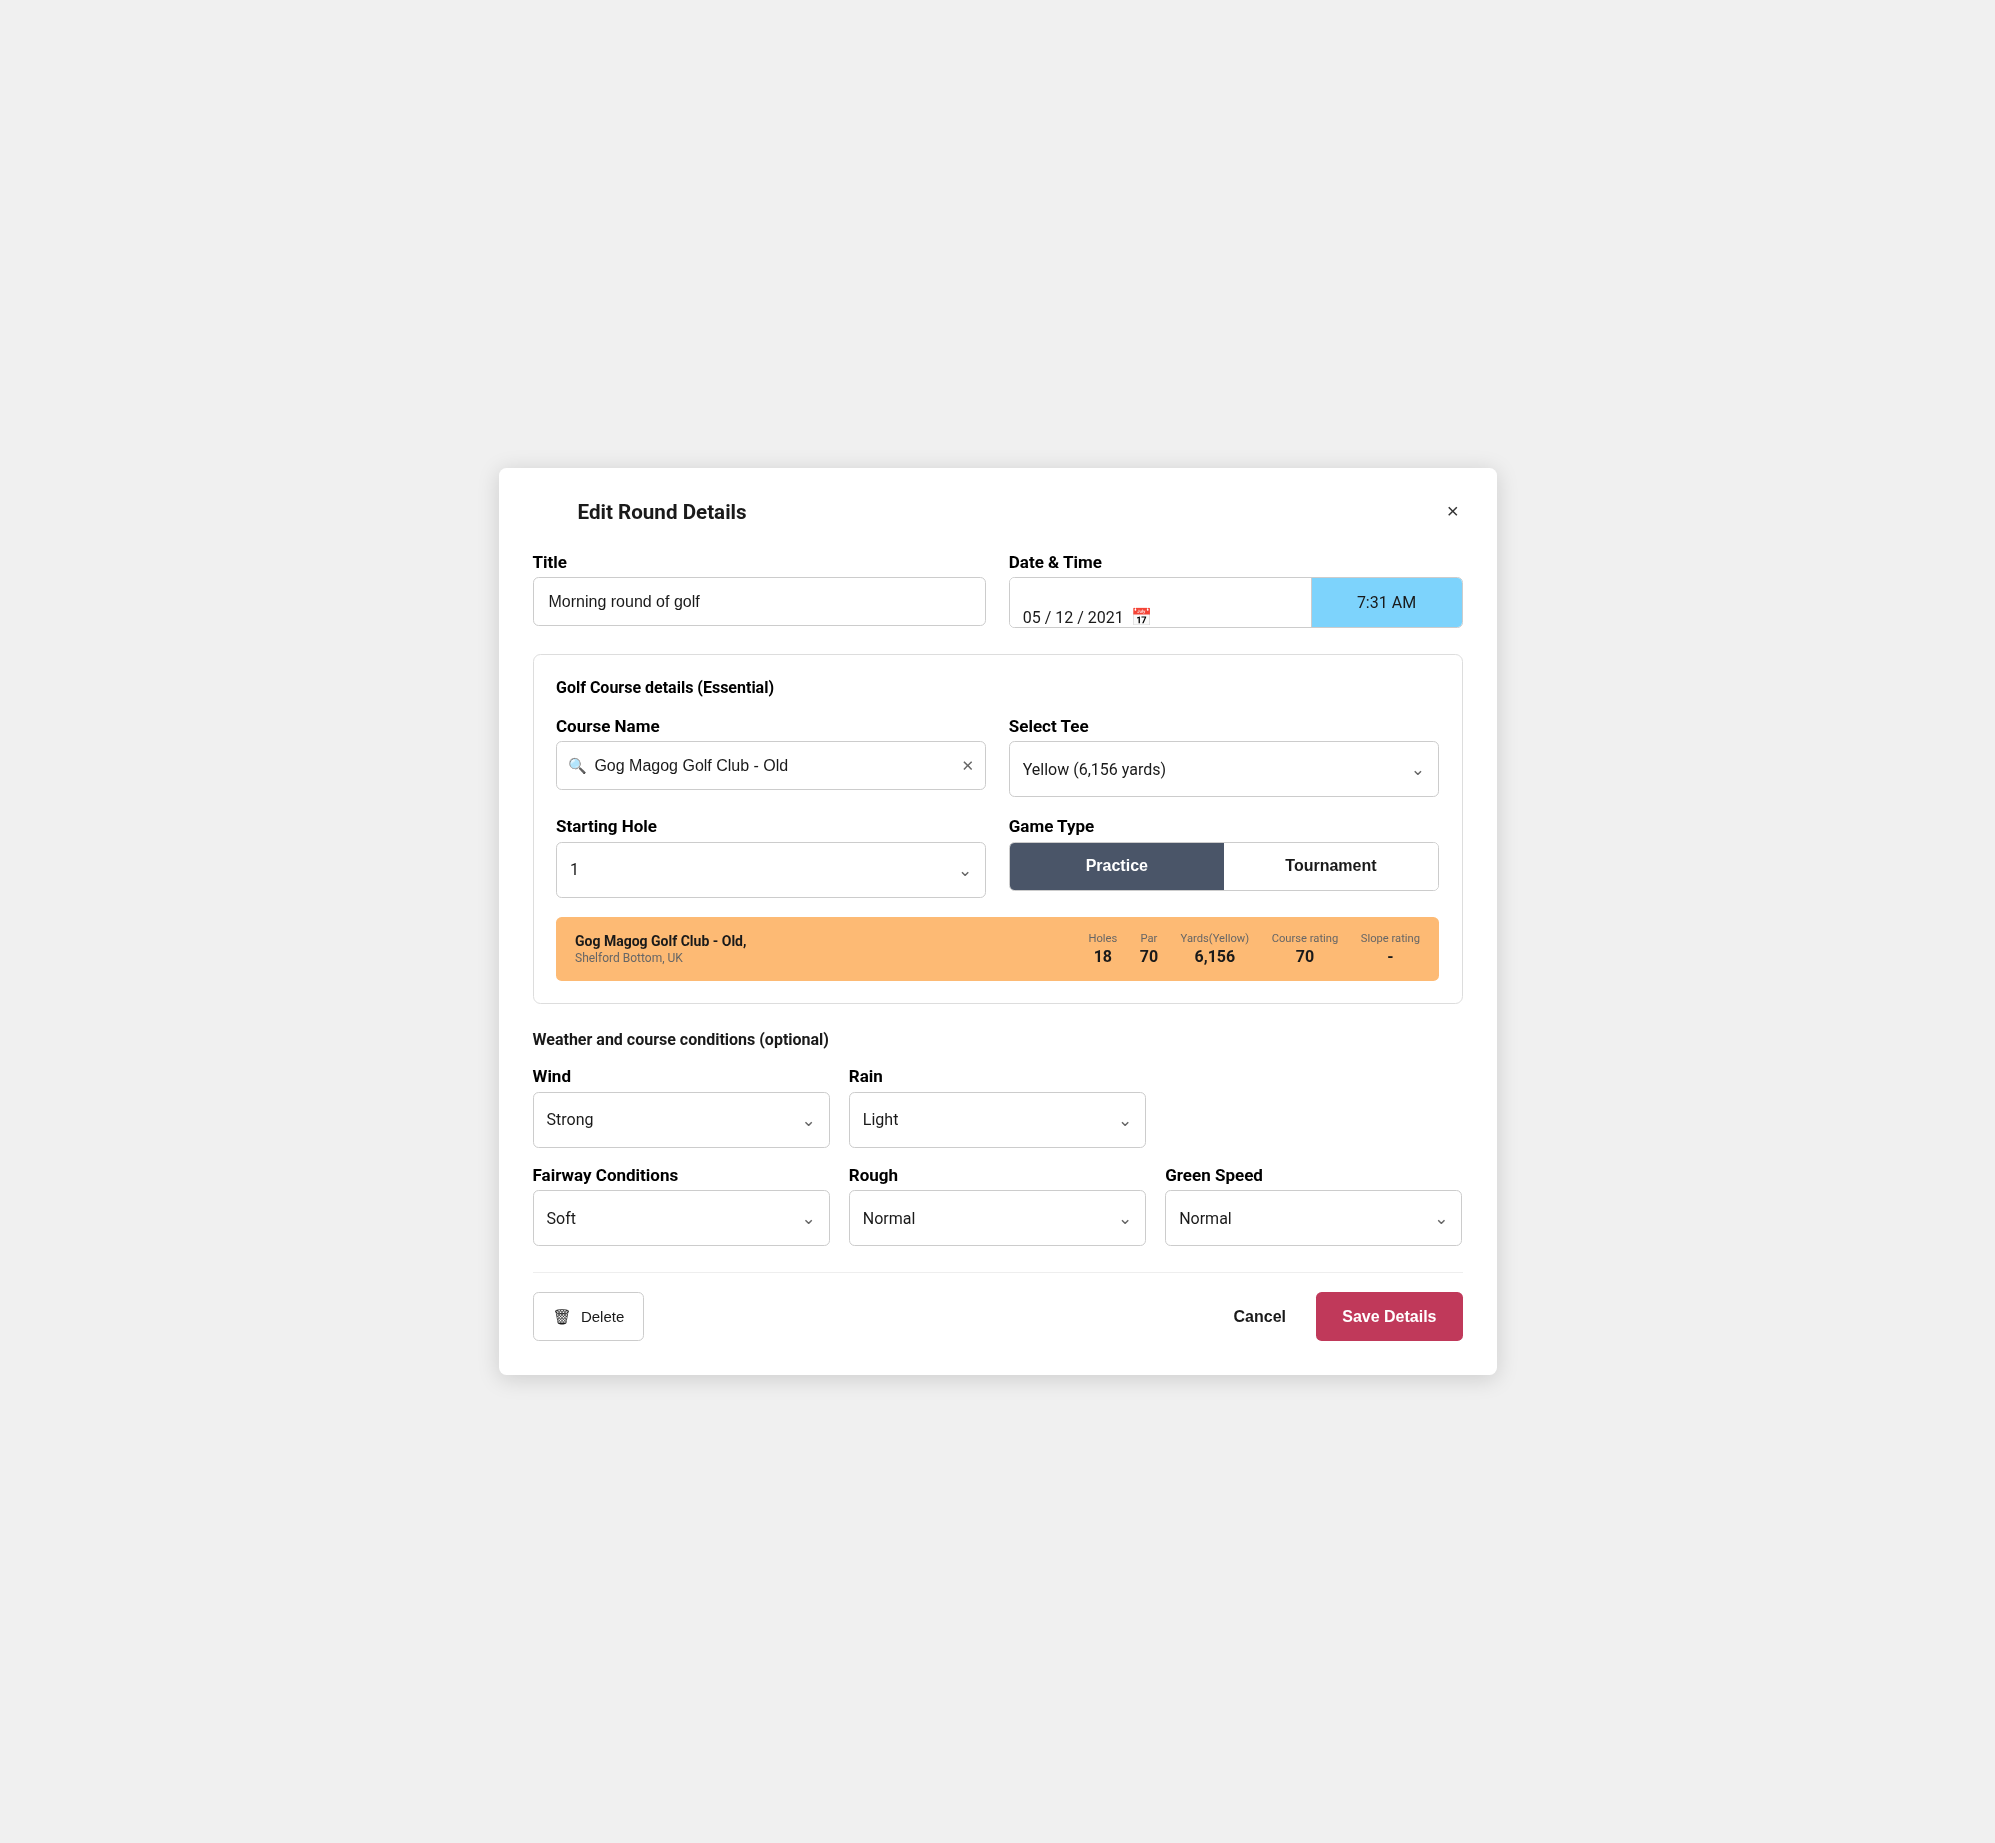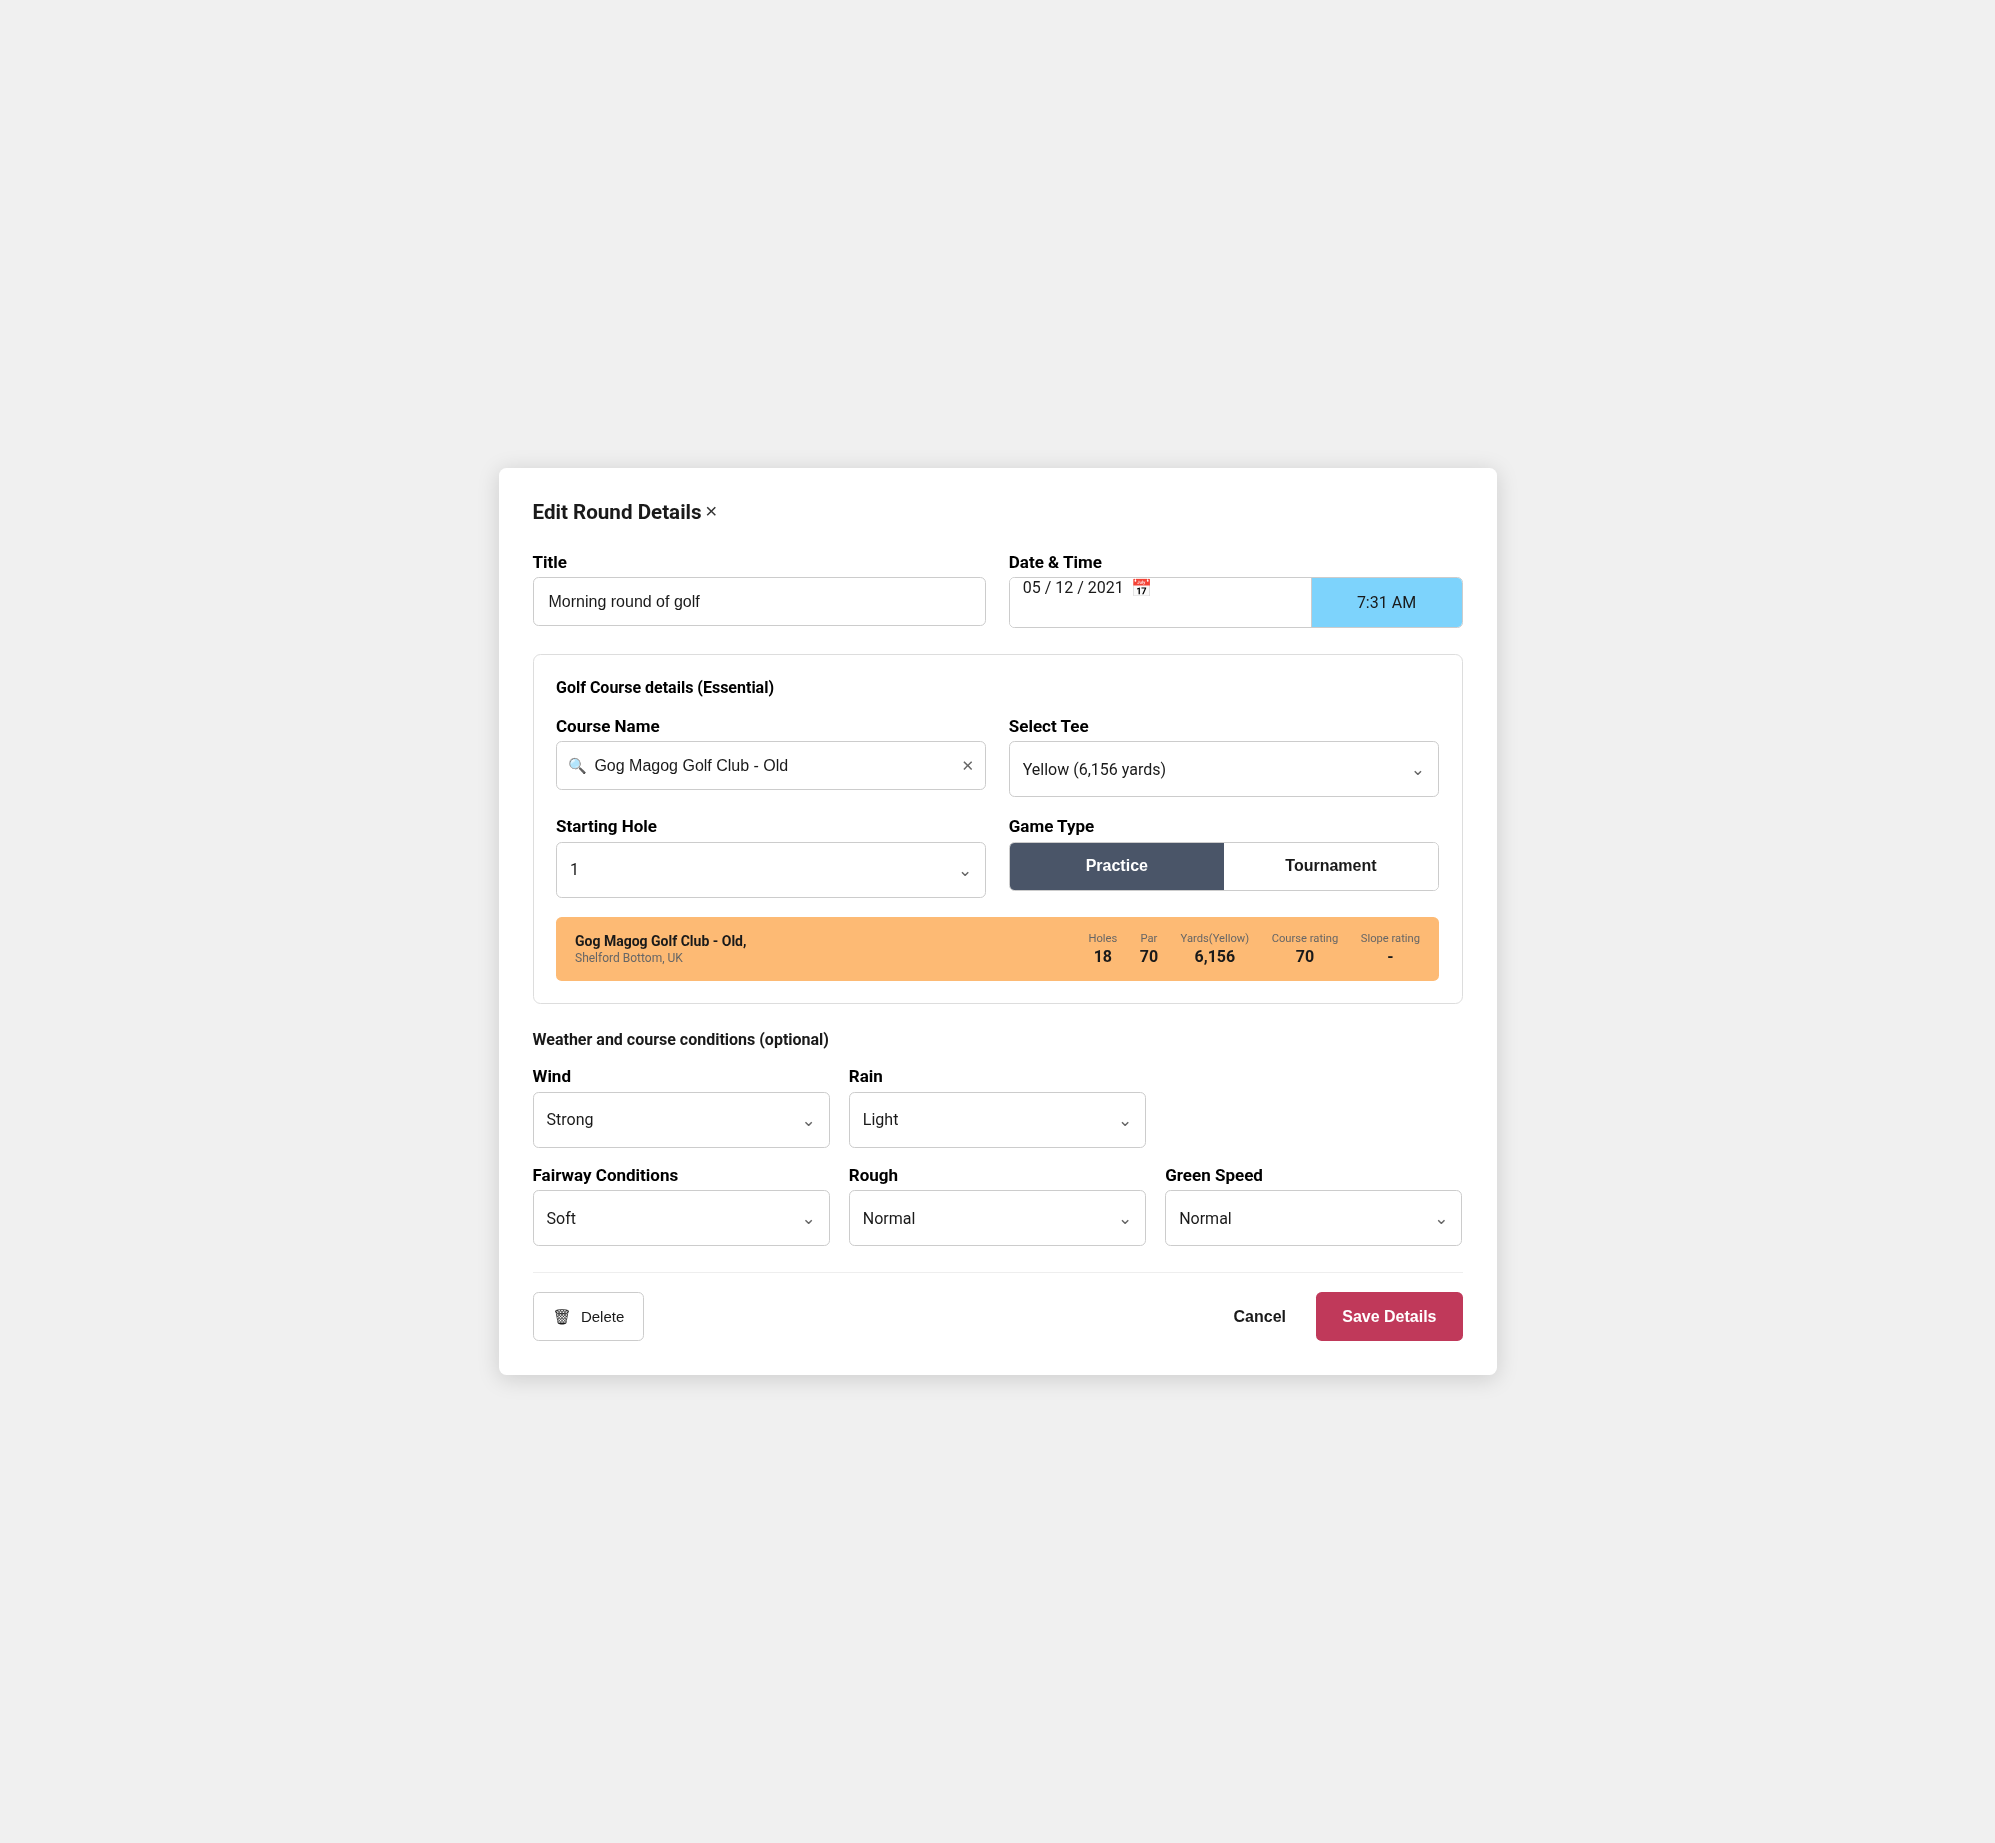--- a/index.html
+++ b/index.html
@@ -16,22 +16,24 @@
       background: #fff;
       border-radius: 7.5px;
       width: 998px;
       max-width: 100%;
       padding: 30px 34px 34px;
       position: relative;
       box-shadow: 0 3.7px 22.5px rgba(0,0,0,0.15);
     }
     .modal-header {
       display: flex;
+      justify-content: space-between;
       align-items: center;
       margin-bottom: 26px;
+      margin-left: 45px;
     }
     .modal-title {
       font-size: 20.6px;
       font-weight: 700;
       color: #1a1a1a;
     }
     .close-btn {
       background: none;
       border: none;
       cursor: pointer;
@@ -67,21 +69,21 @@
     .datetime-inputs {
       display: flex;
       gap: 0;
       border: 0.9px solid #ccc;
       border-radius: 5.6px;
       overflow: hidden;
     }
     .date-input-wrapper {
       flex: 1;
       display: flex;
-      align-items: flex-start;
+      align-items: flex-end;
       padding: 0 13px;
       height: 49px;
       background: #fff;
       border-right: 0.9px solid #ccc;
       gap: 7.5px;
     }
     .date-text {
       font-size: 16px;
       color: #1a1a1a;
     }

